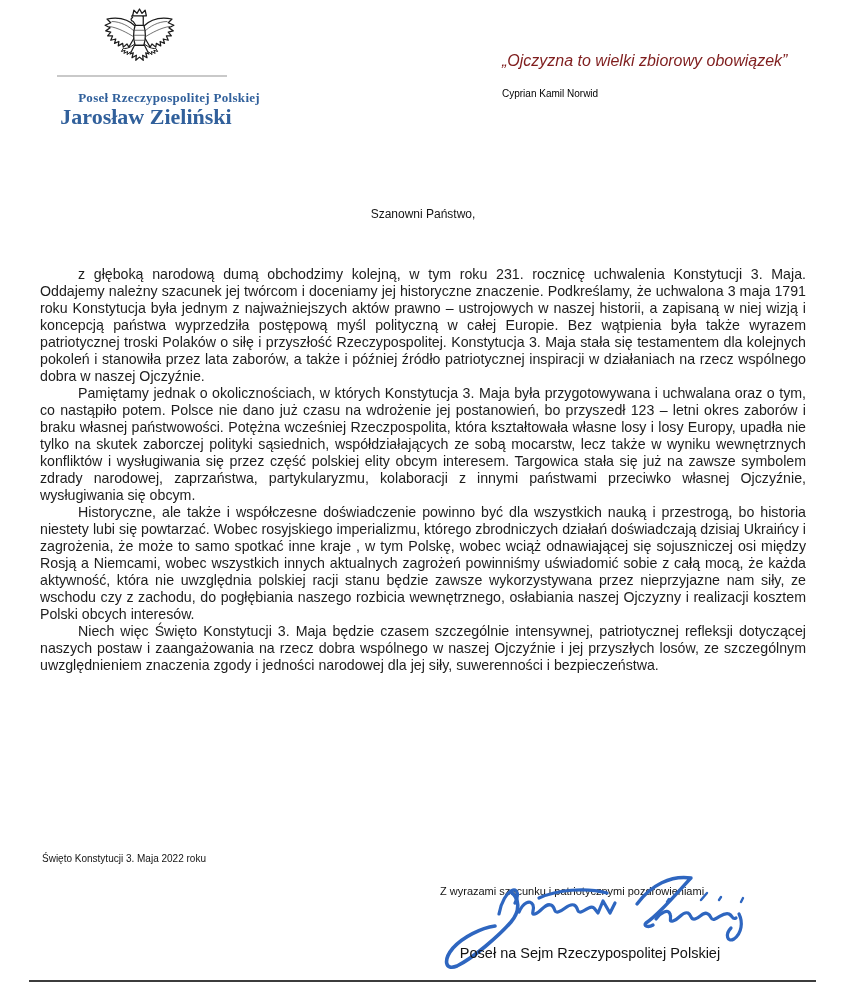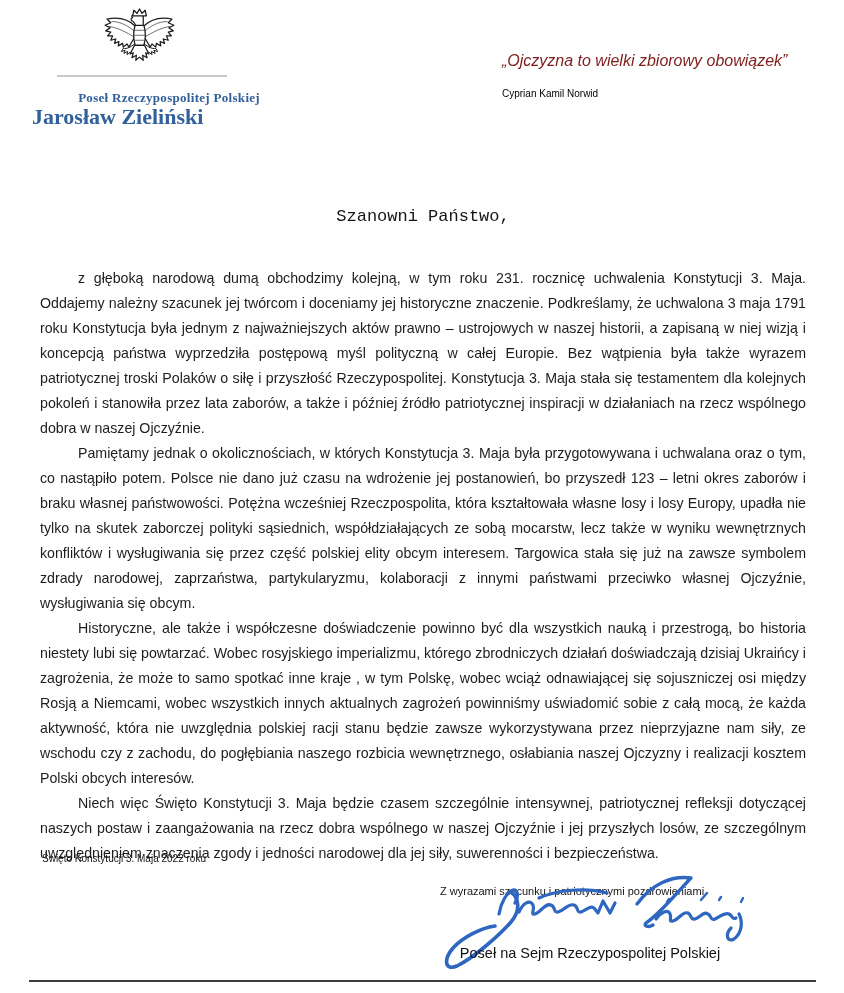--- a/index.html
+++ b/index.html
@@ -17,44 +17,45 @@
   .eagle-rule{position:absolute;left:57px;top:75px;width:170px;height:2px;background:#c9c9c9;}
   .org-line{
     position:absolute;left:32px;top:90px;width:228px;
     text-align:right;
     font-family:"Liberation Serif", serif;
     font-size:13px;letter-spacing:0.3px;font-weight:600;
     color:#31609b;
   }
   .name-line{
     position:absolute;left:32px;top:104px;width:228px;
+    text-align:center;
     font-family:"Liberation Serif", serif;
     font-size:22px;font-weight:bold;
     color:#31609b;
   }
   .quote{
     position:absolute;left:502px;top:52px;width:300px;
     font-style:italic;font-size:16px;color:#7f1d1d;
   }
   .quote-author{
     position:absolute;left:502px;top:88px;width:300px;
     font-size:10px;color:#000;
   }
   
   .salutation{
     position:absolute;left:40px;top:207px;width:766px;
-    text-align:center;font-size:17px;color:#141414;font-family:Liberation Mono, monospace;
+    text-align:center;font-size:12px;color:#141414;
   }
   .letter-body{
     position:absolute;left:40px;top:266px;width:766px;
   }
   .letter-body p{
     margin:0;
     font-size:14.2px;
-    line-height:25px;
+    line-height:17px;
     text-align:justify;
     text-indent:38px;
     color:#1d1d1d;
   }
   
   .date-line{
     position:absolute;left:42px;top:853px;font-size:10px;color:#141414;
   }
   .closing-line{
     position:absolute;left:440px;top:853px;font-size:11px;color:#141414;margin-top:32px;

